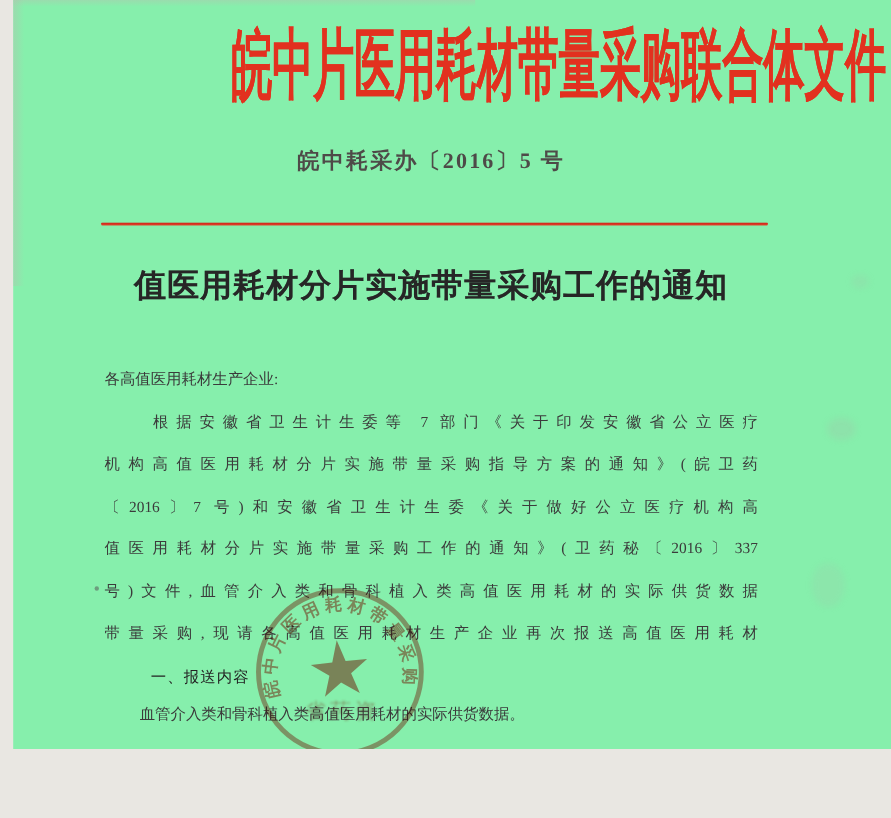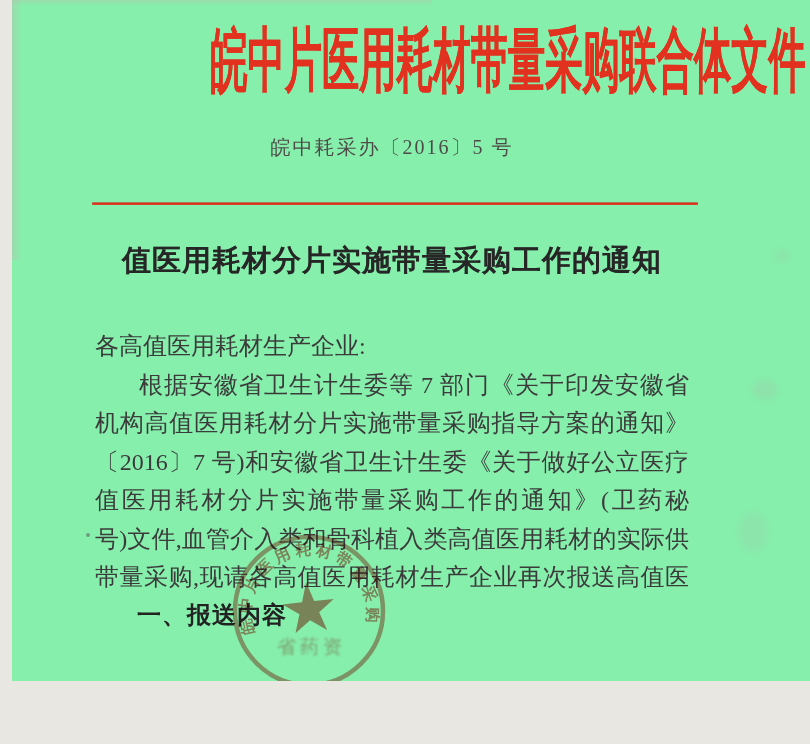--- a/index.html
+++ b/index.html
@@ -35,46 +35,46 @@
     font-size:62px;font-weight:900;
     color:#e2311f;
     transform:scale(0.60,1.13);
     transform-origin:50% 50%;
     letter-spacing:0px;
     text-shadow:0 0 .5px #e2311f;
   }
   .doc-number{
     position:absolute;left:0;top:130px;width:760px;height:34px;
     line-height:34px;text-align:center;
-    font-size:20px;color:#4e4a48;letter-spacing:2px;
+    font-size:20px;color:#4e4a48;letter-spacing:2px;font-weight:bold;
   }
   .red-rule{
     position:absolute;left:80px;top:202px;width:606px;height:3px;
     background:linear-gradient(to bottom,#c0211522 0%, #d3271a 30%, #e0492e 100%);
     border-radius:1px;
   }
   .doc-title{
     position:absolute;left:0;top:236px;width:760px;height:48px;
     line-height:48px;text-align:center;
     font-size:29px;font-weight:700;color:#262626;letter-spacing:1px;
     text-shadow:0 0 .6px rgba(40,40,40,.55);
   }
 
   
   .body-text{
     position:absolute;left:83px;top:327px;width:594px;
-    font-size:24px;color:#3b3b3b;
+    font-size:14px;color:#3b3b3b;
   }
   .line{height:38.5px;line-height:38.5px;white-space:nowrap;}
   .line.justify{white-space:normal;text-align:justify;text-align-last:justify;height:38.5px;overflow:hidden;}
   .line.indent{text-indent:44px;}
   .heading{
     height:36px;line-height:36px;
     font-family:"Liberation Sans","DejaVu Sans",sans-serif;
-    font-weight:700;color:#222;padding-left:42px;white-space:nowrap;
+    font-weight:400;color:#222;padding-left:42px;white-space:nowrap;
     letter-spacing:1px;
   }
   .content-line{height:36px;line-height:36px;padding-left:32px;white-space:nowrap;}
 
   
   .seal{
     position:absolute;left:213px;top:529px;width:168px;height:168px;
     mix-blend-mode:multiply;opacity:.92;pointer-events:none;
   }
 </style>
@@ -103,20 +103,21 @@
 
   <div class="body-text">
     <div class="line">各高值医用耗材生产企业:</div>
     <div class="line justify indent">根据安徽省卫生计生委等 7 部门《关于印发安徽省公立医疗</div>
     <div class="line justify">机构高值医用耗材分片实施带量采购指导方案的通知》(皖卫药</div>
     <div class="line justify">〔2016〕7 号)和安徽省卫生计生委《关于做好公立医疗机构高</div>
     <div class="line justify">值医用耗材分片实施带量采购工作的通知》(卫药秘〔2016〕337</div>
     <div class="line justify">号)文件,血管介入类和骨科植入类高值医用耗材的实际供货数据</div>
     <div class="line justify">带量采购,现请各高值医用耗材生产企业再次报送高值医用耗材</div>
     <div class="heading">一、报送内容</div>
+    <div class="content-line">血管介入类和骨科植入类高值医用耗材的实际供货数据。</div>
   </div>
 
   <svg class="seal" viewBox="-84 -84 168 168">
     <defs>
       <filter id="sealblur" x="-20%" y="-20%" width="140%" height="140%">
         <feGaussianBlur stdDeviation="0.7"></feGaussianBlur>
       </filter>
       <path id="sealArcPath" d="M -55,20 A 58.5,58.5 0 1,1 55,20" fill="none"></path>
     </defs>
     <g filter="url(#sealblur)">

